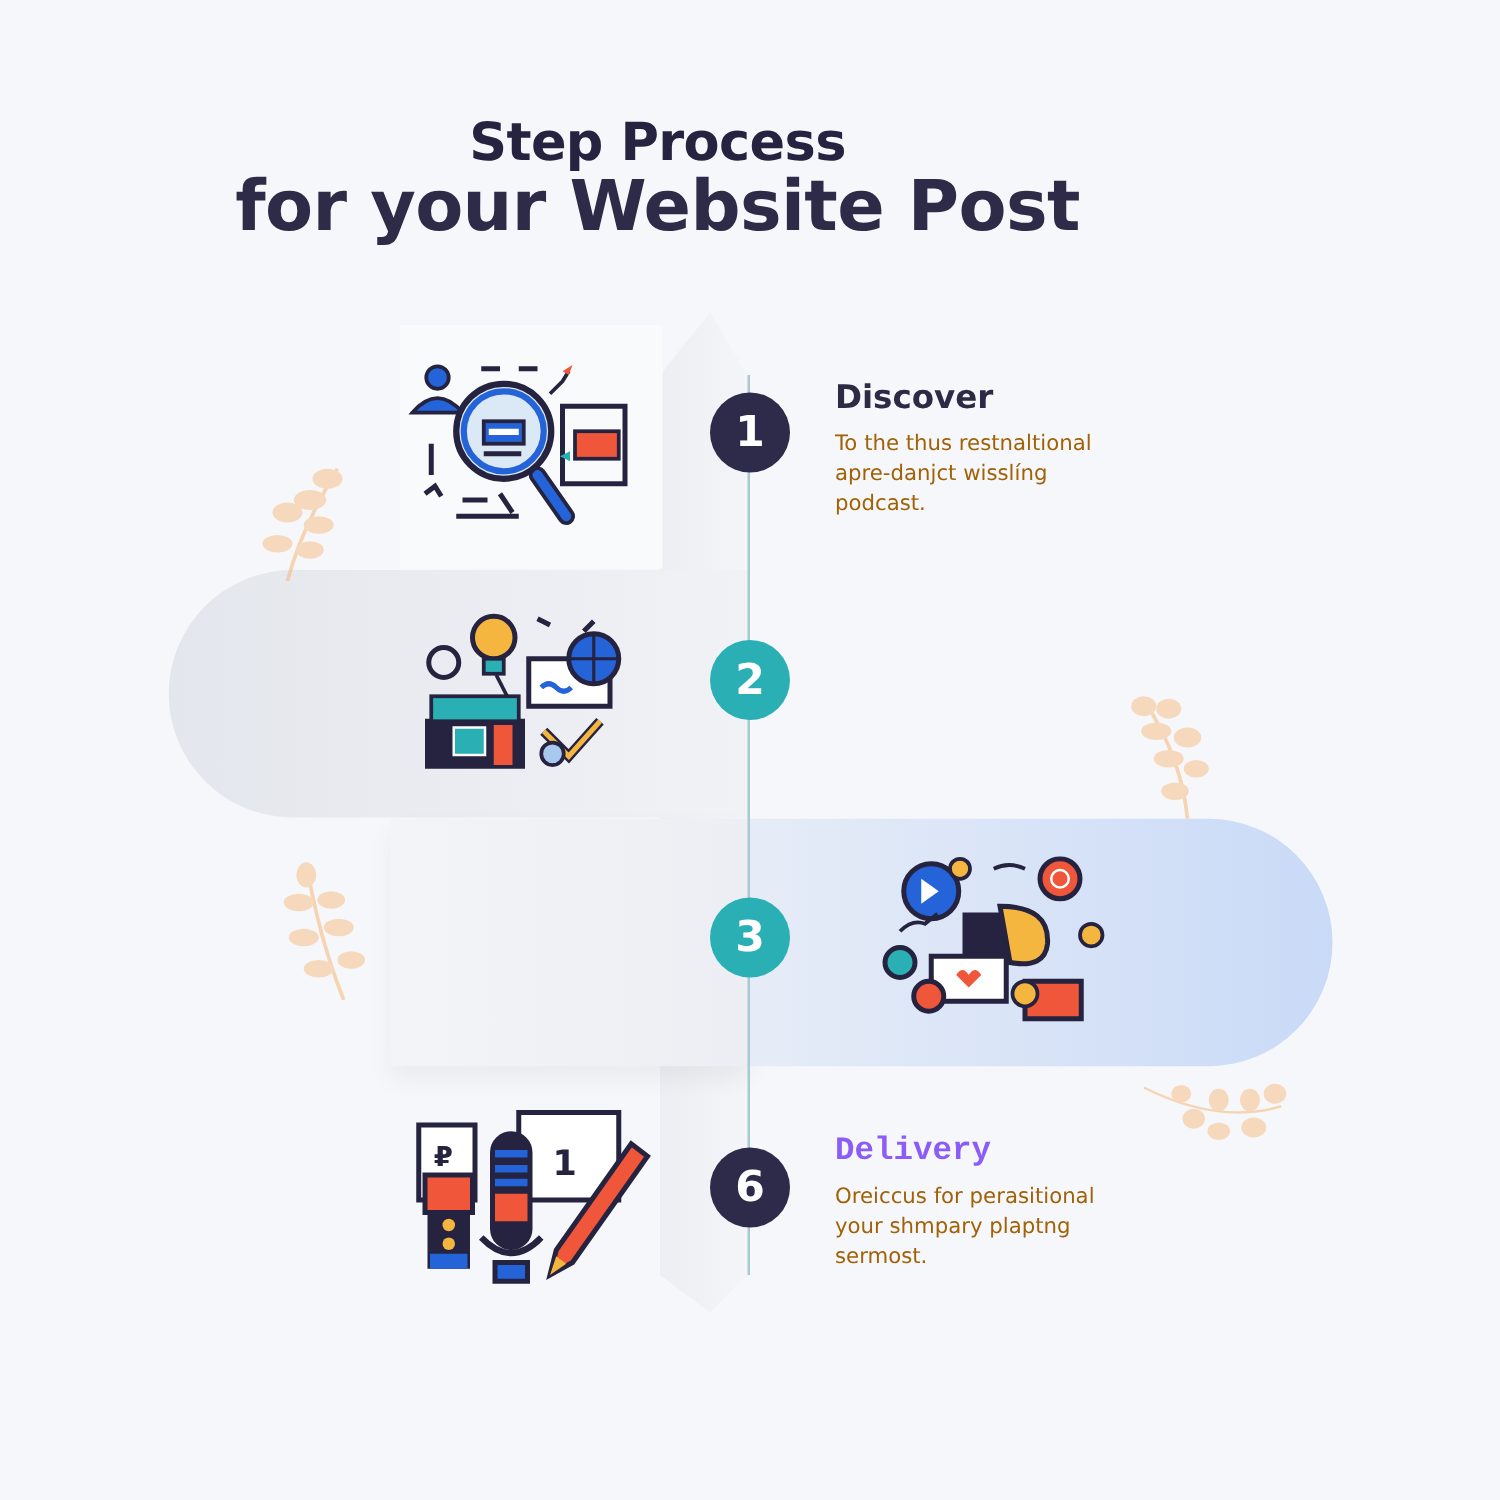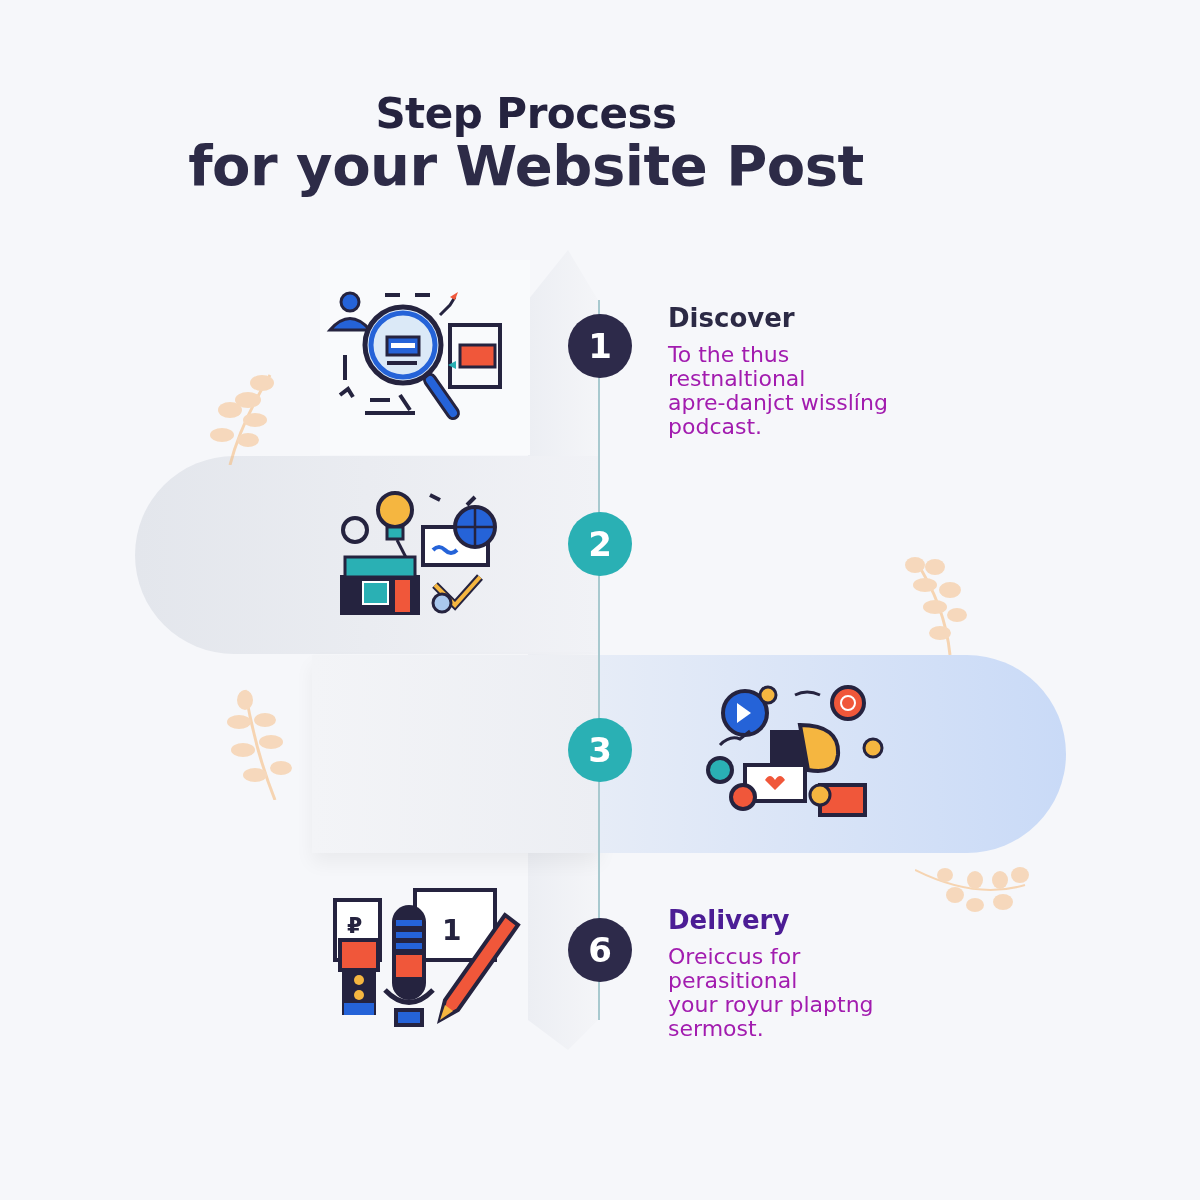--- a/index.html
+++ b/index.html
@@ -48,22 +48,22 @@
     position: absolute; width: 64px; height: 64px; border-radius: 50%;
     color: #fff; font-weight: bold; font-size: 34px;
     display: flex; align-items: center; justify-content: center;
     left: 568px;
   }
   .badge.dark { background: #2d2a4a; }
   .badge.teal { background: #2ab0b4; }
 
   .step-text { position: absolute; width: 240px; }
   .step-text h3 { font-size: 26px; font-weight: bold; color: #2c2a45; margin-bottom: 10px; }
-  .step-text h3.muted { color: #4c1d95; }
-  .step-text p { font-size: 22px; line-height: 24px; color: #a21caf; }
+  .step-text h3.muted { color: #8b5cf6; font-family: Liberation Mono, monospace; }
+  .step-text p { font-size: 17px; line-height: 24px; color: #a16207; }
 
   .icon-box { position: absolute; }
   .leaf { position: absolute; opacity: 0.55; }
 </style>
 </head>
 <body>
 
 <div class="bg-layer spine"></div>
 <div class="bg-layer panel1"></div>
 <div class="bg-layer pill-left"></div>
@@ -193,21 +193,21 @@
   <path d="M60 95 q5 -8 10 0 q5 -8 10 0 l-10 10 z" fill="#f0573a"></path>
   <circle cx="38" cy="112" r="12" fill="#f0573a" stroke="#25233f" stroke-width="4"></circle>
   <rect x="115" y="100" width="45" height="30" fill="#f0573a" stroke="#25233f" stroke-width="4"></rect>
   <circle cx="115" cy="110" r="10" fill="#f5b640" stroke="#25233f" stroke-width="3"></circle>
 </svg>
 
 <div class="badge dark" style="top:918px">6</div>
 <div class="step-text" style="left:668px;top:905px">
   <h3 class="muted">Delivery</h3>
   <p>
-    <span>Oreiccus for perasitional</span><br><span>your royur plaptng</span><br><span>sermost.</span>
+    <span>Oreiccus for perasitional</span><br><span>your shmpary plaptng</span><br><span>sermost.</span>
   </p>
 </div>
 <svg class="icon-box" style="left:330px;top:885px" width="195" height="145" viewBox="0 0 195 145">
   <rect x="5" y="15" width="45" height="60" fill="#fff" stroke="#25233f" stroke-width="4"></rect>
   <text x="17" y="48" font-size="22" font-weight="bold" fill="#25233f" font-family="DejaVu Sans, sans-serif">₽</text>
   <rect x="10" y="55" width="38" height="30" fill="#f0573a" stroke="#25233f" stroke-width="4"></rect>
   <rect x="12" y="85" width="34" height="45" fill="#25233f"></rect>
   <circle cx="29" cy="95" r="5" fill="#f5b640"></circle>
     <circle cx="29" cy="110" r="5" fill="#f5b640"></circle>
   <rect x="14" y="118" width="30" height="12" fill="#2563d8"></rect>

